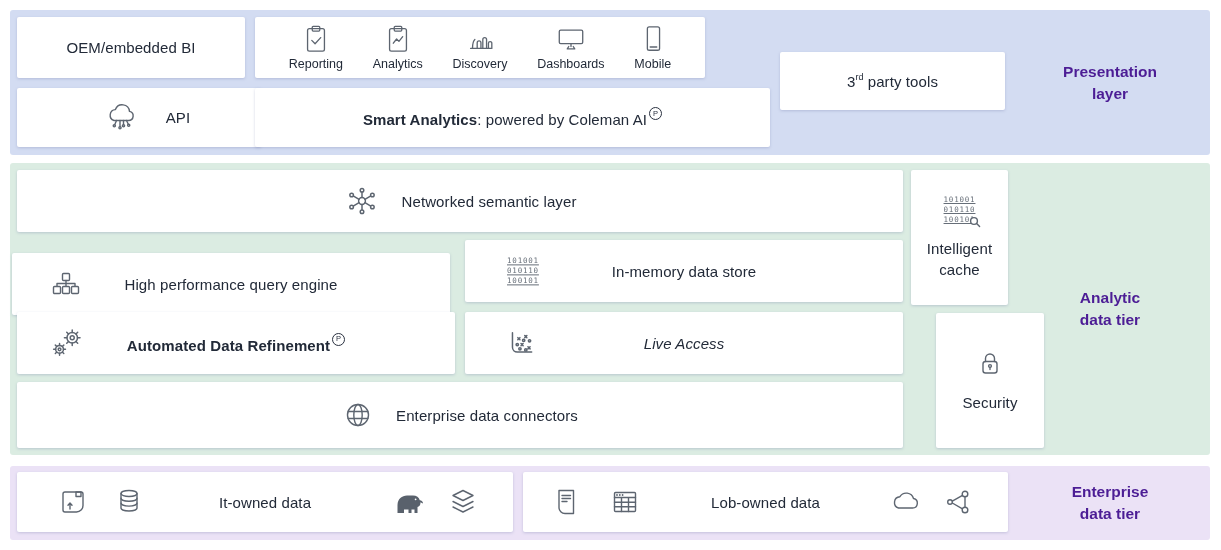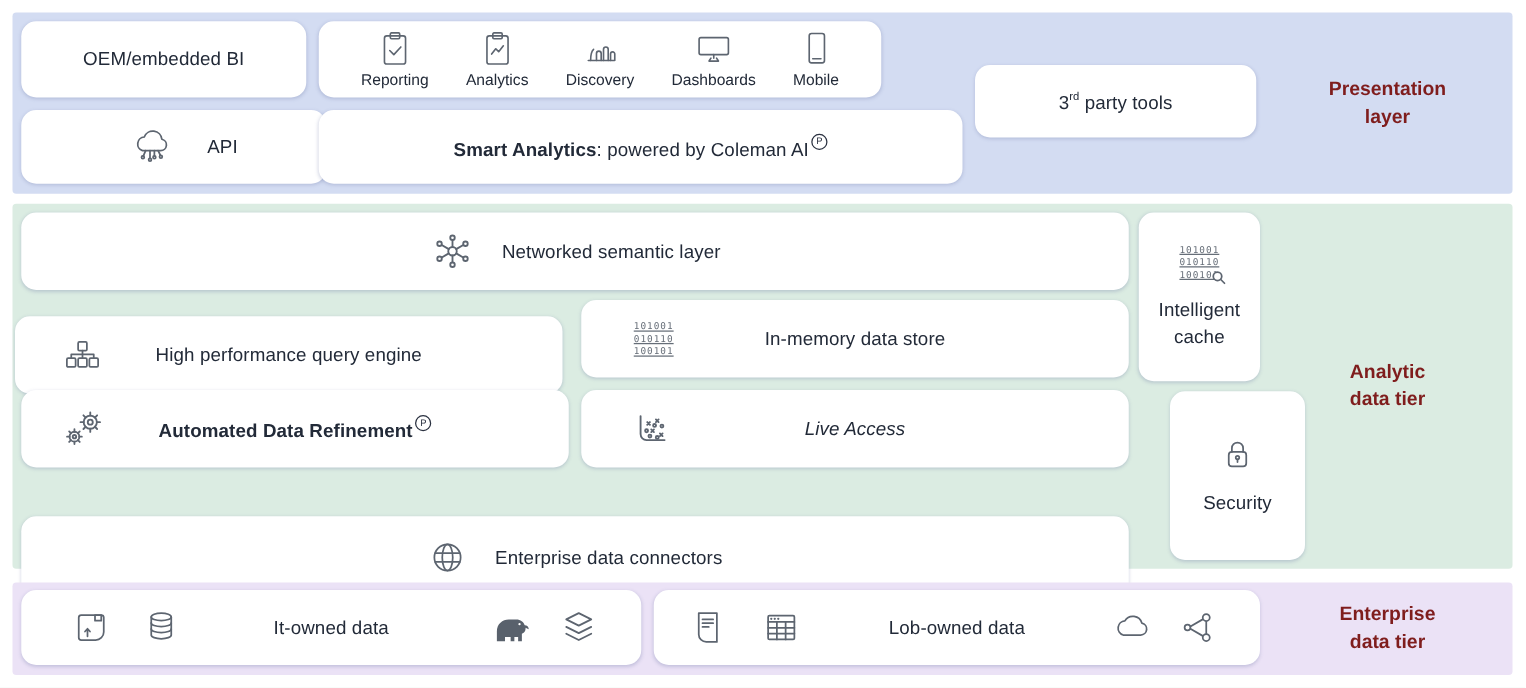--- a/index.html
+++ b/index.html
@@ -2,28 +2,28 @@
 <html><head>
 <meta charset="utf-8">
 <style>
   html,body{margin:0;padding:0;background:#fff;}
   .page{position:relative;width:1221px;height:550px;background:#fff;
         font-family:"Liberation Sans","DejaVu Sans",sans-serif;overflow:hidden;}
   .band{position:absolute;border-radius:3px;}
   .band-presentation{left:10px;top:10px;width:1200px;height:145px;background:#d3dcf2;}
   .band-analytic{left:10px;top:163px;width:1200px;height:292px;background:#dbece2;}
   .band-enterprise{left:10px;top:466px;width:1200px;height:74px;background:#ebe2f6;}
-  .box{position:absolute;background:#fff;border-radius:12px;
+  .box{position:absolute;background:#fff;border-radius:2px;
        box-shadow:0 1px 3px rgba(96,108,158,.28);
        display:flex;align-items:center;justify-content:center;}
   .t{font-size:15px;color:#222a38;letter-spacing:.1px;}
   .b{font-weight:bold;}
   .zone-label{position:absolute;top:0;height:100%;left:1000px;width:200px;
        display:flex;align-items:center;justify-content:center;}
-  .zone-label .lbl{font-weight:bold;font-size:15.5px;color:#7f1d1d;
+  .zone-label .lbl{font-weight:bold;font-size:15.5px;color:#4c1d95;
        text-align:center;line-height:1.4;}
   .w120{width:120px}.w84{width:84px}.w104{width:104px}
   .icon{stroke:#5d6570;fill:none;stroke-width:1.4;stroke-linecap:round;stroke-linejoin:round;}
   svg{display:block;}
   .abs-l{position:absolute;top:50%;transform:translateY(-50%);}
   .abs-r{position:absolute;top:50%;transform:translateY(-50%);}
   .tools{display:flex;width:100%;justify-content:space-evenly;align-items:center;padding:0 4px;}
   .tool{display:flex;flex-direction:column;align-items:center;gap:3px;}
   .tool .cap{font-size:12.5px;color:#222a38;}
   .grp{display:flex;align-items:center;gap:22px;}
@@ -184,21 +184,21 @@
         <path d="M12,9 l2,2 M14,9 l-2,2 M18.5,7 l2,2 M20.5,7 l-2,2 M15,14.5 l2,2 M17,14.5 l-2,2 M21.5,17.5 l2,2 M23.5,17.5 l-2,2"></path>
         <circle cx="11.5" cy="15.5" r="1.1"></circle>
         <circle cx="17.5" cy="11.5" r="1.1"></circle>
         <circle cx="23" cy="12" r="1.1"></circle>
         <circle cx="14" cy="19.5" r="1.1"></circle>
         <circle cx="19.5" cy="20.5" r="1.1"></circle>
       </svg>
       <span class="t">Live Access</span>
     </div>
 
-    <div class="box" style="left:7px;top:219px;width:886px;height:66px;margin-top:31px;">
+    <div class="box" style="left:7px;top:219px;width:886px;height:66px;">
       <div class="grp">
         <svg class="icon" width="32" height="32" viewBox="0 0 32 32">
           <circle cx="16" cy="16" r="10.5"></circle>
           <ellipse cx="16" cy="16" rx="4.2" ry="10.5"></ellipse>
           <path d="M6.2,12.5 h19.6 M6.2,19.5 h19.6"></path>
         </svg>
         <span class="t">Enterprise data connectors</span>
       </div>
     </div>
 

